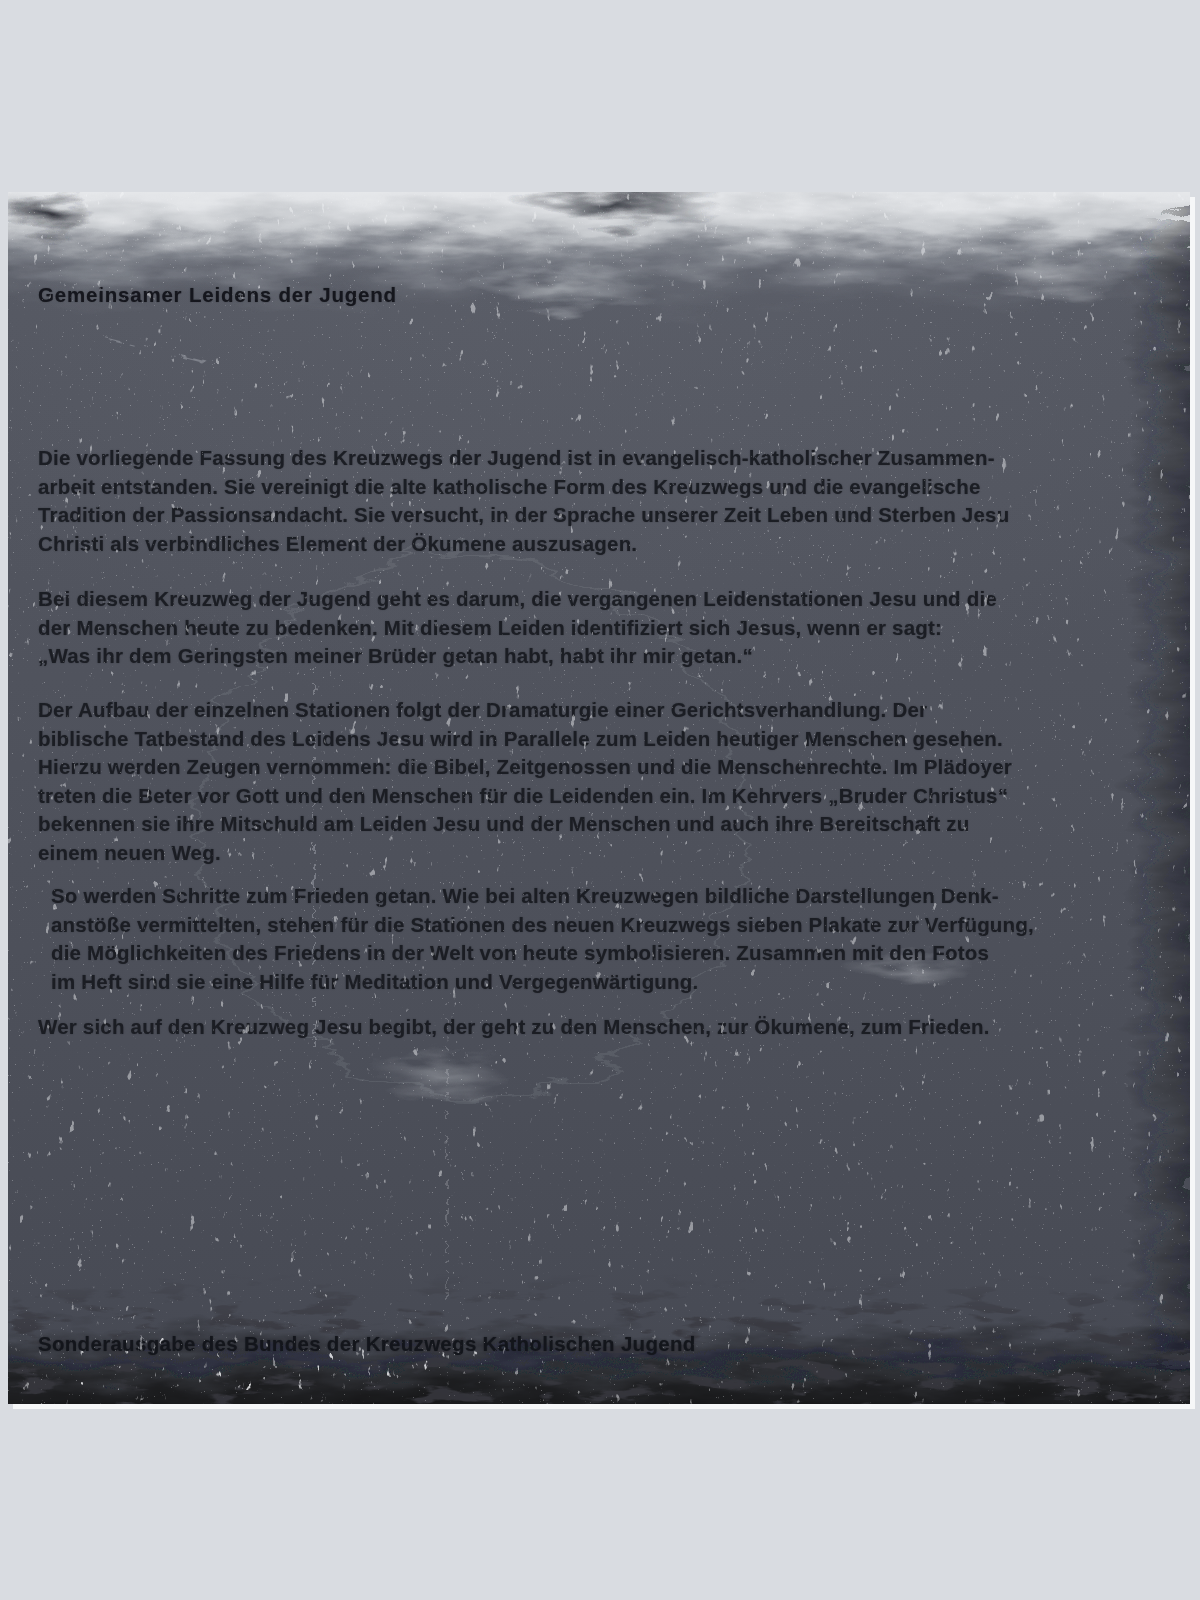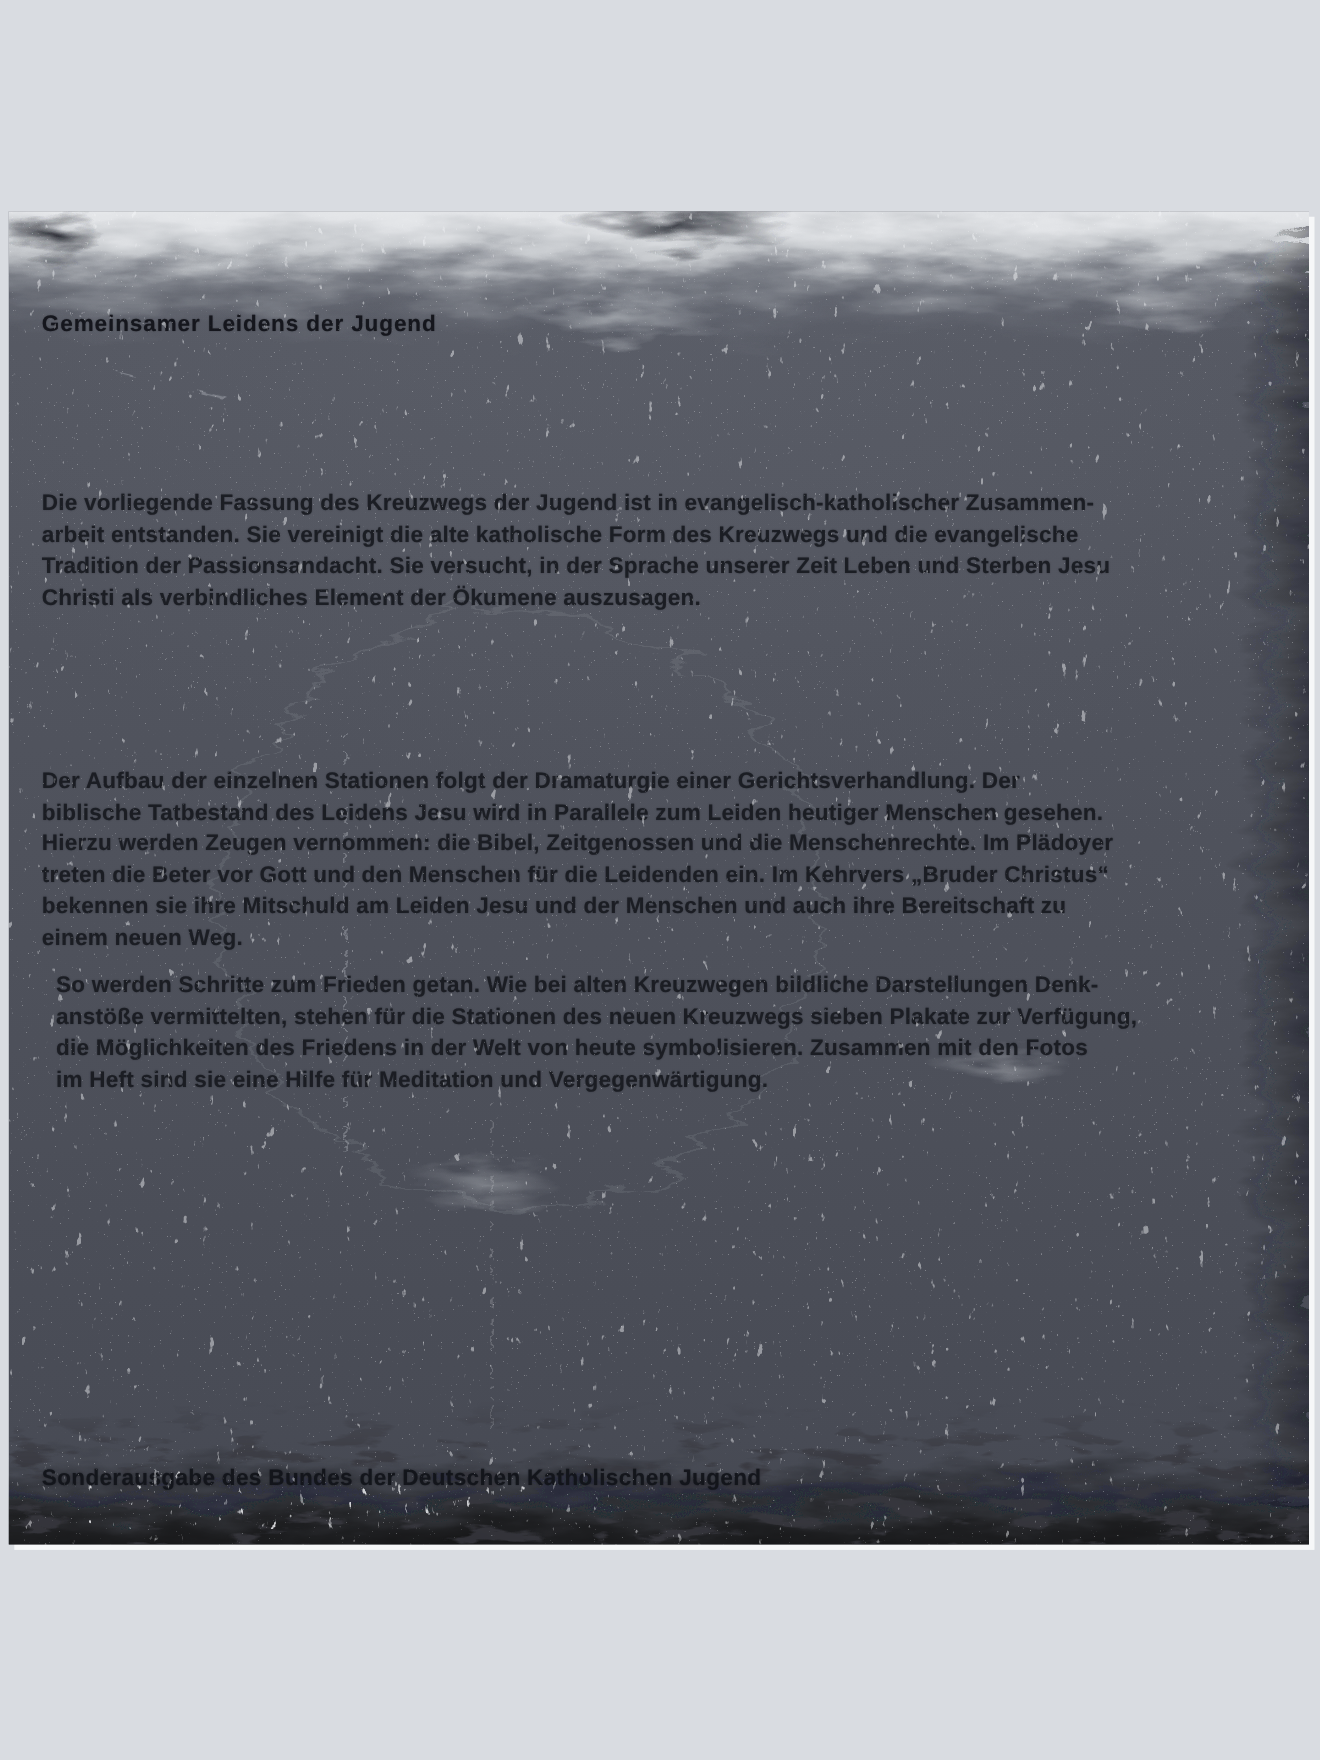--- a/index.html
+++ b/index.html
@@ -131,28 +131,32 @@
   <div class="grunge-bottom displaced"></div>
   <div class="bottom-mottle"></div>
   <div class="bottom-speckle-white"></div>
 
   <h2 class="ink masthead-subtitle">Gemeinsamer Leidens der Jugend</h2>
 
   <p class="ink para para-1">Die vorliegende Fassung des Kreuzwegs der Jugend ist in evangelisch-katholischer Zusammen-
 arbeit entstanden. Sie vereinigt die alte katholische Form des Kreuzwegs und die evangelische
 Tradition der Passionsandacht. Sie versucht, in der Sprache unserer Zeit Leben und Sterben Jesu
 Christi als verbindliches Element der Ökumene auszusagen.</p>
+  <p class="ink para para-2">Bei diesem Kreuzweg der Jugend geht es darum, die vergangenen Leidenstationen Jesu und die
+der Menschen heute zu bedenken. Mit diesem Leiden identifiziert sich Jesus, wenn er sagt:
+„Was ihr dem Geringsten meiner Brüder getan habt, habt ihr mir getan.“</p>
   <p class="ink para para-3">Der Aufbau der einzelnen Stationen folgt der Dramaturgie einer Gerichtsverhandlung. Der
 biblische Tatbestand des Leidens Jesu wird in Parallele zum Leiden heutiger Menschen gesehen.
 Hierzu werden Zeugen vernommen: die Bibel, Zeitgenossen und die Menschenrechte. Im Plädoyer
 treten die Beter vor Gott und den Menschen für die Leidenden ein. Im Kehrvers „Bruder Christus“
 bekennen sie ihre Mitschuld am Leiden Jesu und der Menschen und auch ihre Bereitschaft zu
 einem neuen Weg.</p>
   <p class="ink para para-4">So werden Schritte zum Frieden getan. Wie bei alten Kreuzwegen bildliche Darstellungen Denk-
 anstöße vermittelten, stehen für die Stationen des neuen Kreuzwegs sieben Plakate zur Verfügung,
 die Möglichkeiten des Friedens in der Welt von heute symbolisieren. Zusammen mit den Fotos
 im Heft sind sie eine Hilfe für Meditation und Vergegenwärtigung.</p>
+  <p class="ink para para-5">Wer sich auf den Kreuzweg Jesu begibt, der geht zu den Menschen, zur Ökumene, zum Frieden.</p>
 
-  <p class="ink footer-line">Sonderausgabe des Bundes der Deutschen Katholischen Jugend</p>
+  <p class="ink footer-line">Sonderausgabe des Bundes der Kreuzwegs Katholischen Jugend</p>
 
   <div class="noise-coarse"></div>
   <div class="noise-fine"></div>
 </div>
 
 </body></html>

